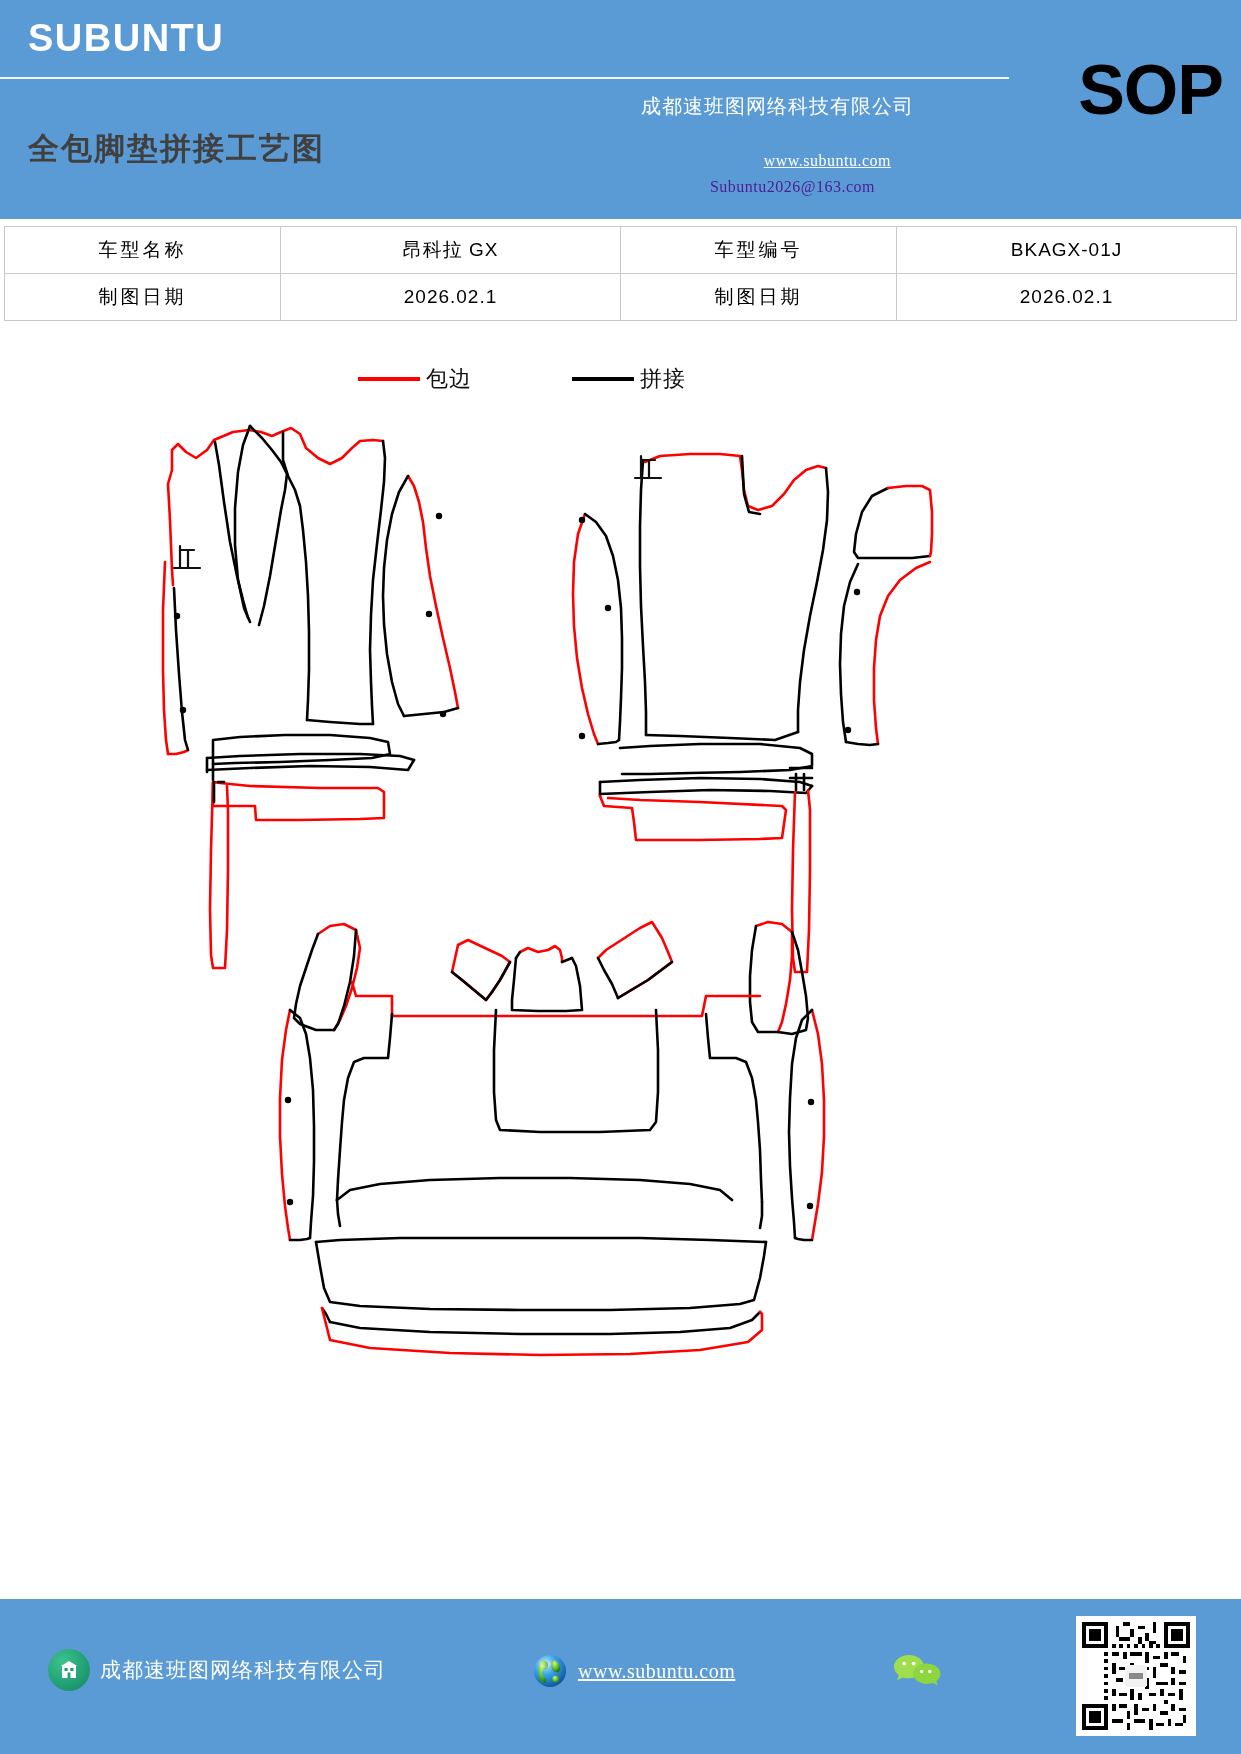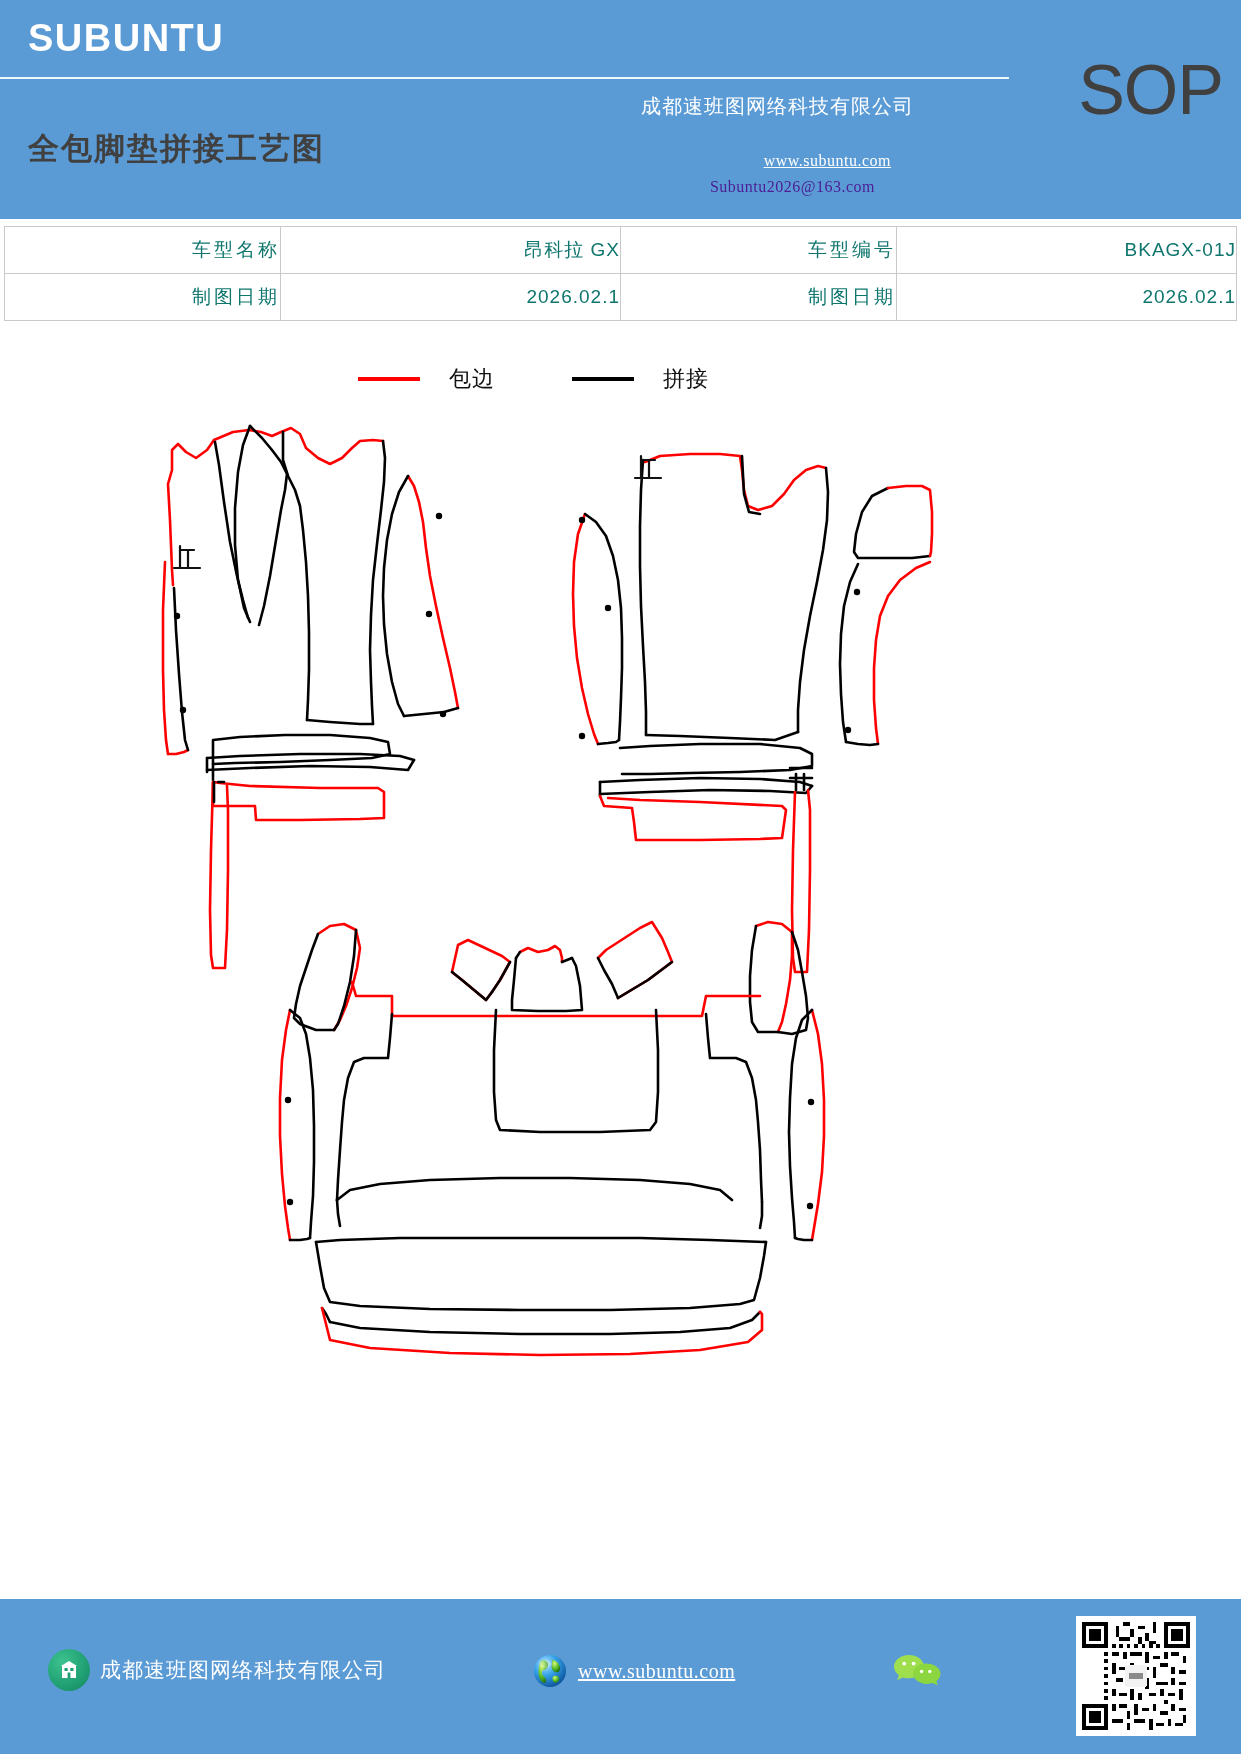--- a/index.html
+++ b/index.html
@@ -52,22 +52,22 @@
     font-weight: bold;
     letter-spacing: 2px;
     color: #404040;
     white-space: nowrap;
   }
   .sop-badge {
     position: absolute;
     right: 18px; top: 52px;
     font-family: "Liberation Sans", sans-serif;
     font-size: 70px;
-    font-weight: normal;
-    color: #404040;
+    font-weight: bold;
+    color: #000000;
     letter-spacing: -1px;
     line-height: 76px;
   }
   .company-name-hdr {
     position: absolute;
     right: 327px; top: 93px;
     font-family: "Liberation Serif", serif;
     font-size: 20px;
     color: #ffffff;
     white-space: nowrap;
@@ -97,46 +97,46 @@
   .info-table {
     position: absolute;
     left: 4px; top: 226px;
     width: 1233px;
     border-collapse: collapse;
     table-layout: fixed;
   }
   .info-table td {
     border: 1px solid #c9c9c9;
     height: 46px;
-    text-align: right;
+    text-align: center;
     vertical-align: middle;
     font-family: "Liberation Sans", sans-serif;
     font-size: 19px;
-    color: #0f766e;
+    color: #000000;
     padding: 0;
   }
   .info-table td.label { letter-spacing: 3px; }
   .info-table td.value { letter-spacing: 1px; }
   .col-a { width: 22.4%; }
   .col-b { width: 27.6%; }
   .col-c { width: 22.4%; }
   .col-d { width: 27.6%; }
 
   
   .legend {
     position: absolute;
     left: 0; top: 358px;
     width: 1241px;
     height: 50px;
   }
   .legend-item {
     position: absolute;
     display: flex;
     align-items: center;
-    gap: 29px;
+    gap: 6px;
   }
   .legend-item.i0 { left: 358px; top: 6px; }
   .legend-item.i1 { left: 572px; top: 6px; }
   .legend-swatch {
     display: inline-block;
     width: 62px;
     height: 4px;
   }
   .legend-label {
     font-family: "Liberation Sans", sans-serif;

